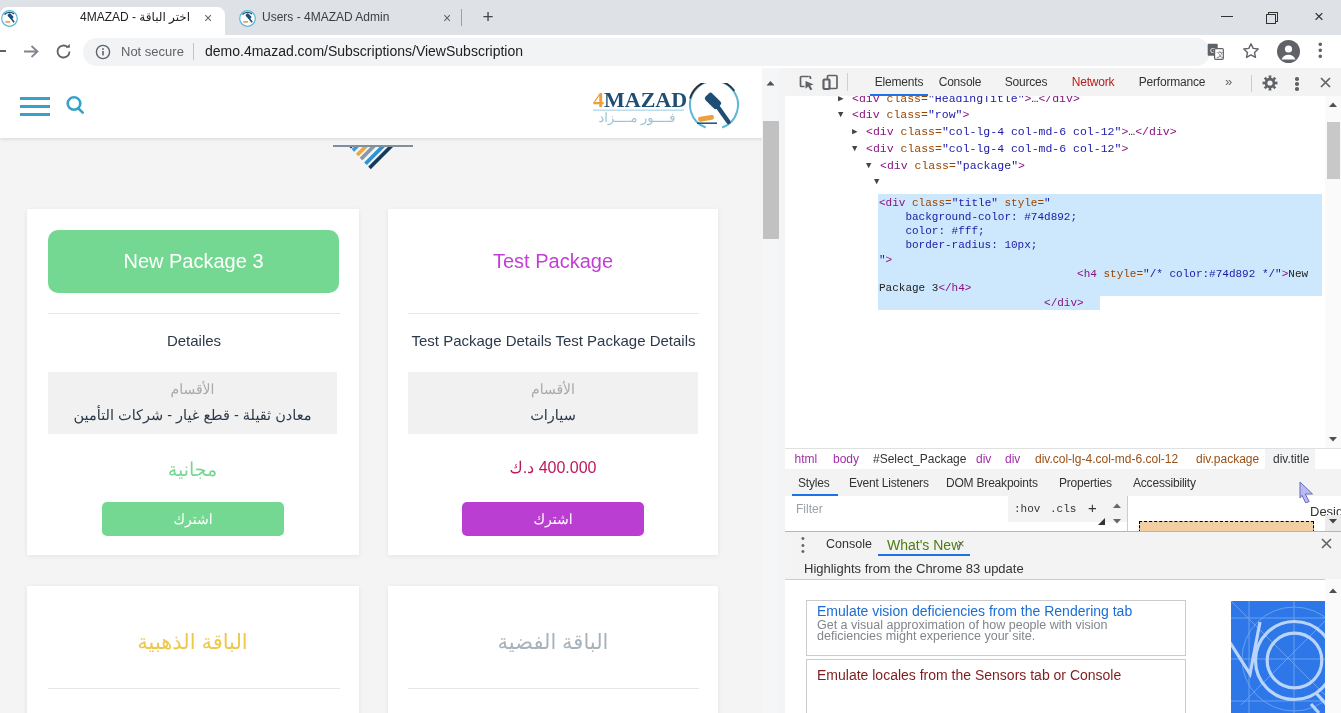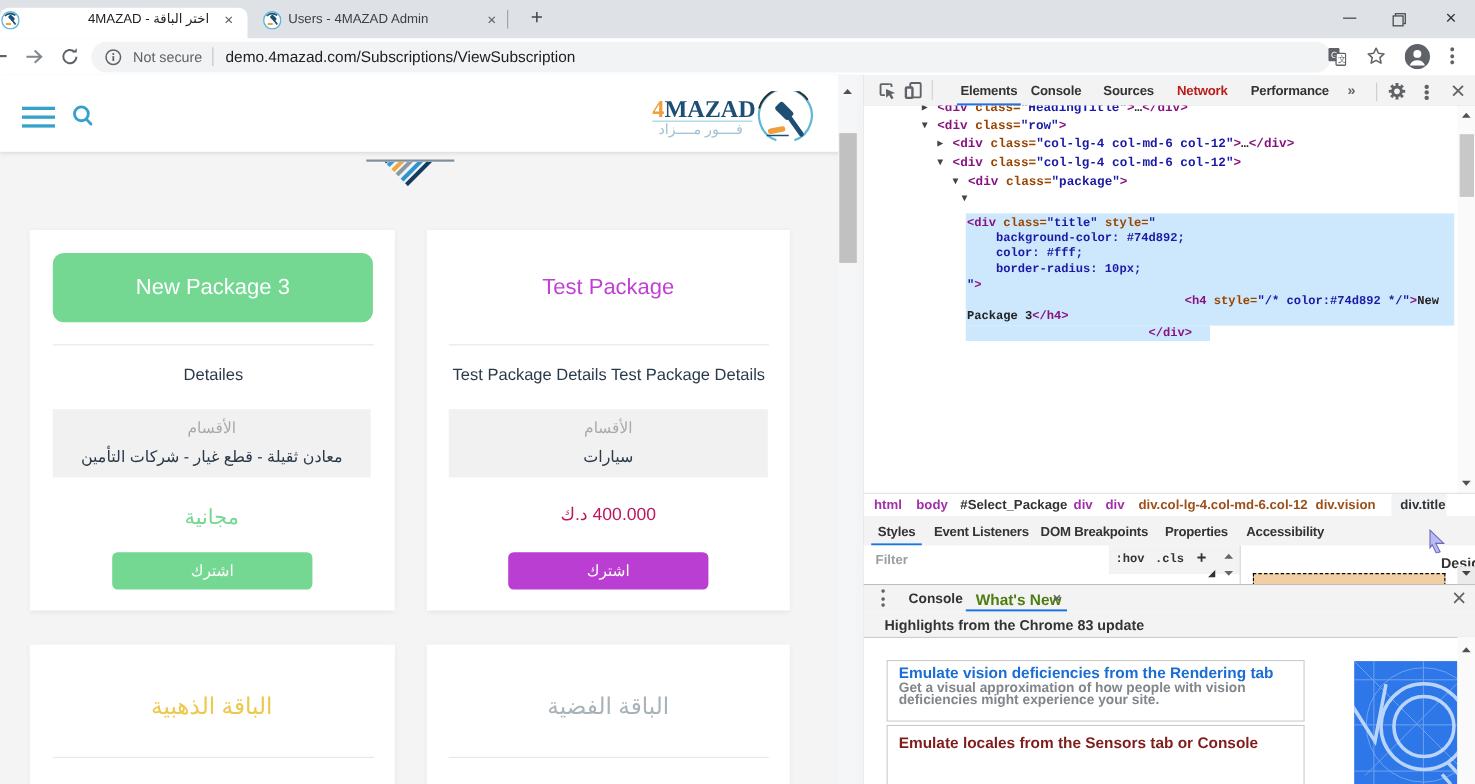--- a/index.html
+++ b/index.html
@@ -171,21 +171,21 @@
 
   <div class="abs" style="left:762px;top:0;width:17px;height:645px;background:#f5f6f7;"></div>
   <svg class="abs" style="left:765px;top:11px;" width="11" height="8" viewBox="0 0 11 8">
         <path d="M1.5 6.5L5.5 2l4 4.5z" fill="#505050"></path>
       </svg>
   <div class="abs" style="left:762.5px;top:53px;width:16px;height:118px;background:#c1c1c1;"></div>
 </div>
 
 <div class="abs" style="left:779px;top:68px;width:6px;height:645px;background:#f4f4f4;border-right:1.5px solid #9aa0a6;"></div>
 
-<div id="dt" class="abs" style="left:785px;top:68px;width:556px;height:645px;background:#fff;overflow:hidden;font-size:12px;font-weight:bold;">
+<div id="dt" class="abs" style="left:785px;top:68px;width:556px;height:645px;background:#fff;overflow:hidden;font-size:12px;">
 
   <div class="abs" style="left:0;top:0;width:556px;height:28px;background:#f3f3f3;border-bottom:1px solid #d0d0d0;"></div>
   <svg class="abs" style="left:13px;top:5px;" width="18" height="18" viewBox="0 0 18 18">
         <path d="M10.5 3.5H3.5a1 1 0 0 0-1 1v8a1 1 0 0 0 1 1h3" stroke="#5f6368" stroke-width="1.7" fill="none"></path>
         <path d="M10.6 3.5h.9a1 1 0 0 1 1 1v1.6" stroke="#5f6368" stroke-width="1.7" fill="none"></path>
         <path d="M7.5 8l8.2 3.5-3.5 1 2.1 3.7-1.9 1.1-2.2-3.8-2.7 2.3z" fill="#5f6368"></path>
       </svg>
   <svg class="abs" style="left:37px;top:5px;" width="18" height="18" viewBox="0 0 18 18">
         <rect x="5.5" y="2.5" width="9.5" height="13" rx="1" stroke="#5f6368" stroke-width="1.7" fill="none"></rect>
         <rect x="1.5" y="6.5" width="6" height="9.5" rx="1" fill="#f3f3f3" stroke="#5f6368" stroke-width="2.2"></rect>
@@ -240,21 +240,21 @@
       </svg>
 
   <div class="abs" style="left:0;top:380px;width:556px;height:21px;background:#fff;border-top:1px solid #e0e0e0;"></div>
   <div class="abs" style="left:480px;top:381px;width:50px;height:20px;background:#f1f3f4;"></div>
   <div class="abs bcp" style="left:9.6px;top:384px;">html</div>
   <div class="abs bcp" style="left:48px;top:384px;">body</div>
   <div class="abs" style="left:88px;top:384px;color:#333;">#Select_Package</div>
   <div class="abs bcp" style="left:191px;top:384px;">div</div>
   <div class="abs bcp" style="left:220px;top:384px;">div</div>
   <div class="abs bco" style="left:250px;top:384px;">div.col-lg-4.col-md-6.col-12</div>
-  <div class="abs bco" style="left:411px;top:384px;">div.vision</div>
+  <div class="abs bco" style="left:411px;top:384px;">div.package</div>
   <div class="abs" style="left:488px;top:384px;color:#333;">div.title</div>
 
   <div class="abs" style="left:0;top:401px;width:556px;height:27px;background:#f3f3f3;"></div>
   <div class="abs" style="left:13px;top:408px;font-size:12px;letter-spacing:-0.2px;color:#333;">Styles</div>
   <div class="abs" style="left:64px;top:408px;font-size:12px;letter-spacing:-0.2px;color:#333;">Event Listeners</div>
   <div class="abs" style="left:161px;top:408px;font-size:12px;letter-spacing:-0.2px;color:#333;">DOM Breakpoints</div>
   <div class="abs" style="left:274px;top:408px;font-size:12px;letter-spacing:-0.2px;color:#333;">Properties</div>
   <div class="abs" style="left:348px;top:408px;font-size:12px;letter-spacing:-0.2px;color:#333;">Accessibility</div>
   <div class="abs" style="left:7px;top:425.5px;width:46px;height:2.5px;background:#1a73e8;"></div>
 

